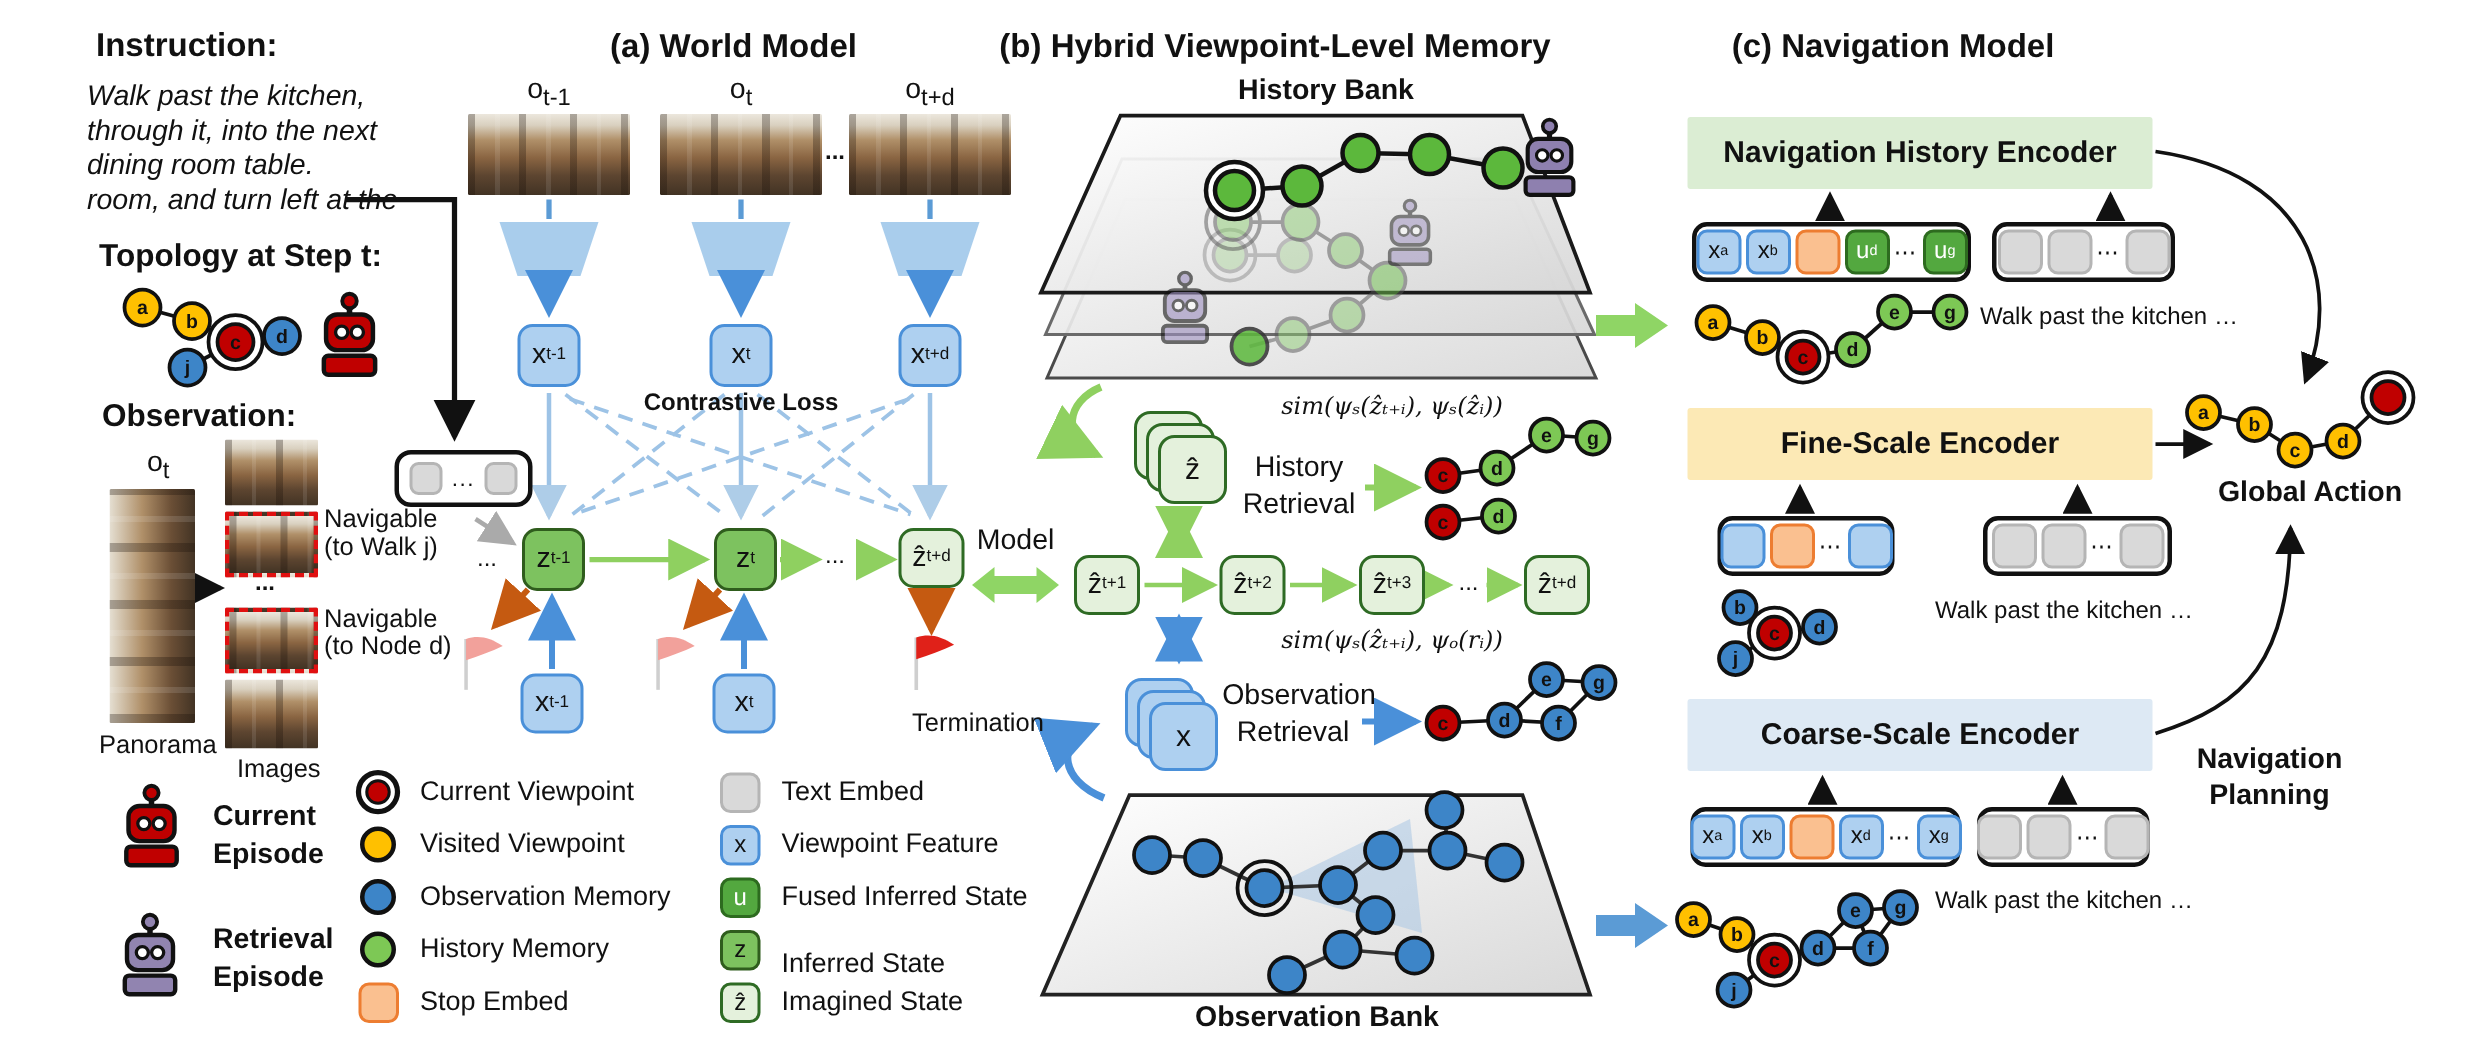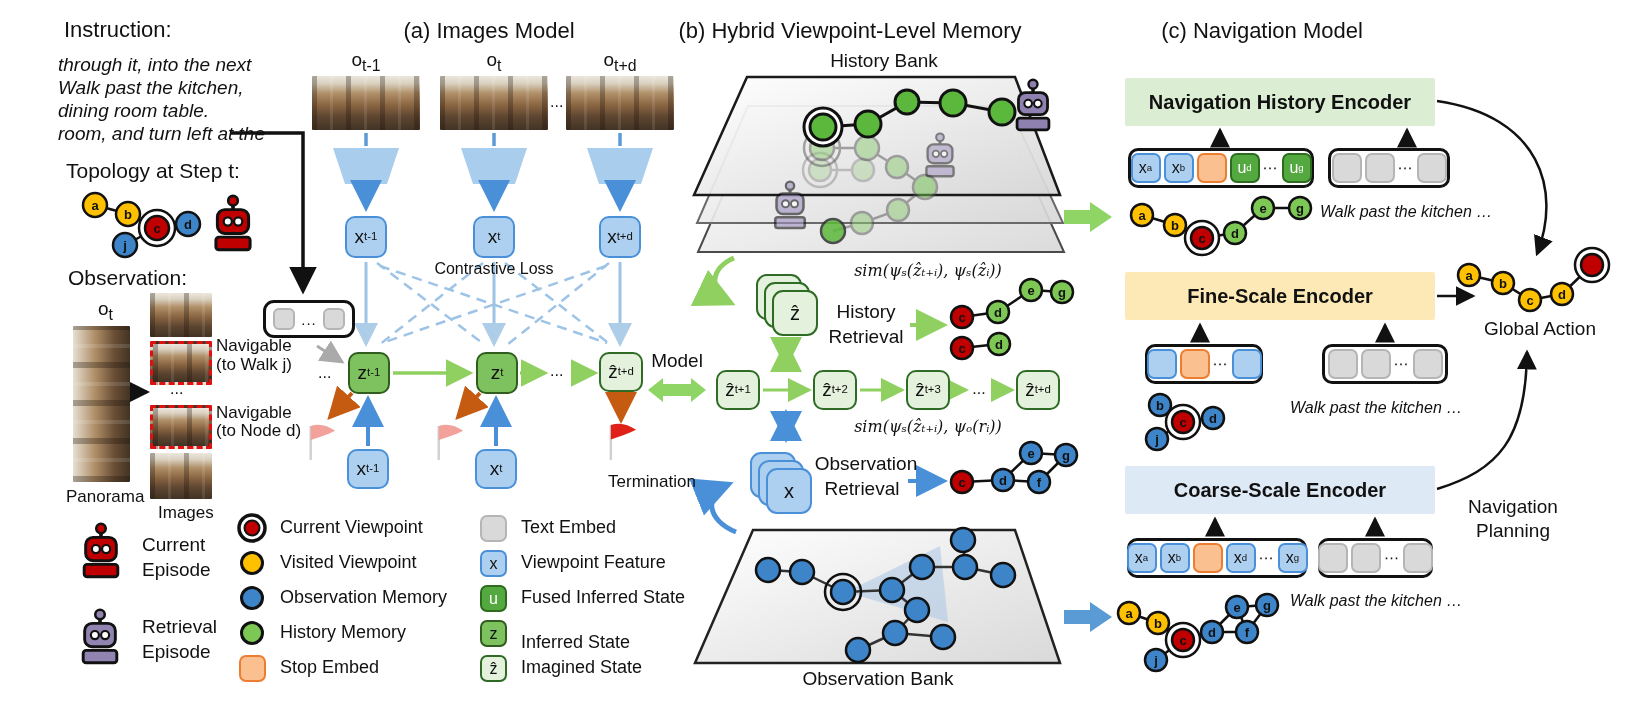--- a/index.html
+++ b/index.html
@@ -1,22 +1,22 @@
 <!DOCTYPE html>
 <html><head>
 <meta charset="utf-8">
 <style>
   *{box-sizing:border-box;margin:0;padding:0}
   body{background:#fff}
   .canvas{position:relative;width:1648px;height:709px;background:#fff;
     font-family:"Liberation Sans",sans-serif;color:#111;overflow:hidden}
   svg.layer{position:absolute;left:0;top:0}
   .t{position:absolute;white-space:nowrap}
-  .b{font-weight:normal}
-  .i{font-style:italic}
+  .b{font-weight:bold}
+  .i{}
   .ctr{transform:translateX(-50%)}
   .f22{font-size:22px}.f21{font-size:21px}.f19{font-size:19px}
   .f18{font-size:18px}.f17{font-size:17px}.f16{font-size:16px}
   .instr{position:absolute;left:58px;top:53px;font-style:italic;font-size:19px;line-height:23px}
   .instr span{display:block}
   .math{position:absolute;font-family:"DejaVu Serif",serif;font-style:italic;font-size:16px;text-align:center;width:200px}
   .bx{position:absolute;display:flex;align-items:center;justify-content:center;border-radius:10px;font-size:19px}
   .bx sub,.tok sub{font-size:.60em;line-height:1;vertical-align:-.3em}
   .blueBx{width:42px;height:42px;background:#AED0F0;border:2.5px solid #4A90D9}
   .greenBx{width:42px;height:42px;background:#7DC25F;border:2.5px solid #2F5D1D}
@@ -378,22 +378,22 @@
           <circle cx="1562" cy="294" r="11" fill="#FFC000" stroke="#111" stroke-width="2.5"></circle>
           <text x="1562" y="298.5" text-anchor="middle" font-size="13" font-weight="bold" fill="#111" font-family="&quot;Liberation Sans&quot;,sans-serif">d</text>
           <circle cx="1592" cy="265" r="17" fill="#fff" stroke="#111" stroke-width="2.5"></circle>
           <circle cx="1592" cy="265" r="11" fill="#C00000" stroke="#111" stroke-width="2.5"></circle>
         </g>
       </g>
 </svg>
 
 <div class="t b f22" style="left:64px;top:17px">Instruction:</div>
 <div class="instr">
-  <span>through it, into the next</span>
-      <span>Walk past the kitchen,</span>
+  <span>Walk past the kitchen,</span>
+      <span>through it, into the next</span>
   <span>dining room table.</span>
       <span>room, and turn left at the</span>
 </div>
 <div class="t b f21" style="left:66px;top:159px">Topology at Step t:</div>
 <div class="t b f21" style="left:68px;top:266px">Observation:</div>
 <div class="t f19" style="left:98px;top:298px"><span>o</span><sub>t</sub></div>
 
 <div class="photo vert" style="left:73px;top:326px;width:57px;height:156px"></div>
 <div class="t f17" style="left:66px;top:487px">Panorama</div>
 
@@ -434,21 +434,21 @@
 <div class="t f18" style="left:521px;top:587px">Fused Inferred State</div>
 <div class="lgTok" style="left:480px;top:620px;background:#7DC25F;border:2.5px solid #2F5D1D">
       <span>z</span>
     </div>
 <div class="t f18" style="left:521px;top:632px">Inferred State</div>
 <div class="lgTok" style="left:480px;top:655px;background:#E4F1DC;border:2.5px solid #2E6B24">
       <span>ẑ</span>
     </div>
 <div class="t f18" style="left:521px;top:657px">Imagined State</div>
 
-<div class="t b f22 ctr" style="left:489px;top:18px">(a) Images Model</div>
+<div class="t b f22 ctr" style="left:489px;top:18px">(a) World Model</div>
 <div class="t f19 ctr" style="left:366px;top:49px"><span>o</span><sub>t-1</sub></div>
 <div class="t f19 ctr" style="left:494px;top:49px"><span>o</span><sub>t</sub></div>
 <div class="t f19 ctr" style="left:620px;top:49px"><span>o</span><sub>t+d</sub></div>
 <div class="photo" style="left:312px;top:76px;width:108px;height:54px"></div>
 <div class="photo" style="left:440px;top:76px;width:108px;height:54px"></div>
 <div class="photo" style="left:566px;top:76px;width:108px;height:54px"></div>
 <div class="t b f16" style="left:550px;top:93px">...</div>
 
 <div class="bx blueBx" style="left:345px;top:216px">
       <span>x</span>

